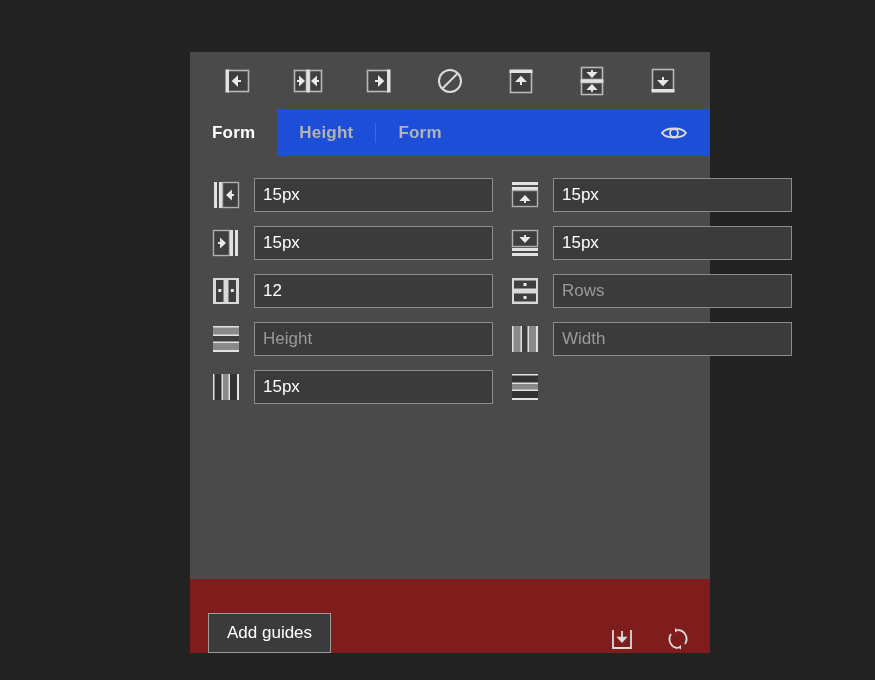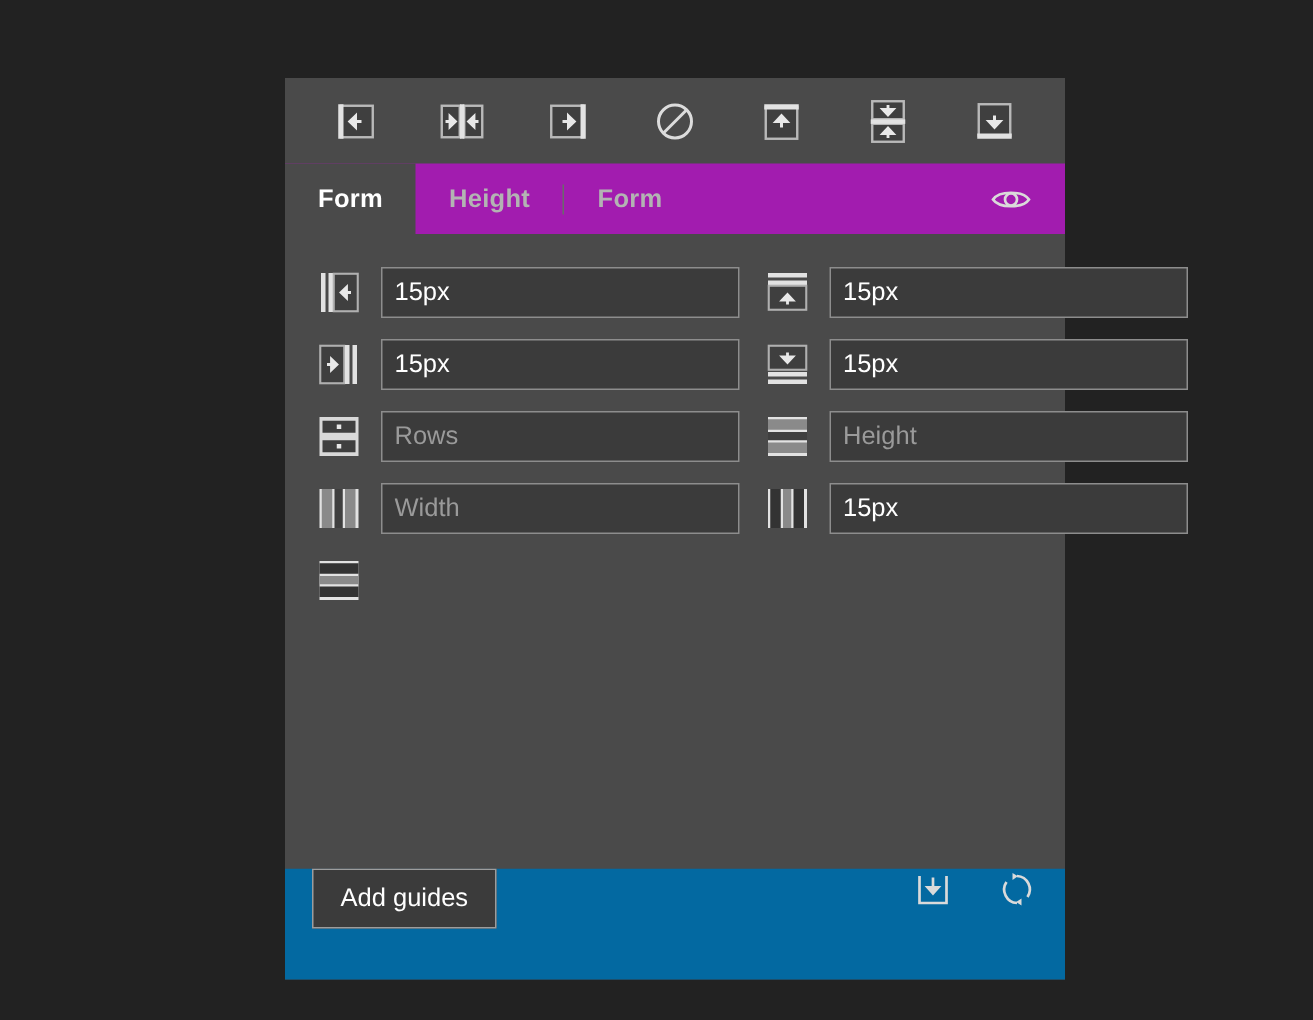--- a/index.html
+++ b/index.html
@@ -23,21 +23,21 @@
     box-sizing:border-box;
   }
   .tool-btn{
     flex:1 1 0;height:40px;
     display:flex;align-items:center;justify-content:center;
     cursor:pointer;
   }
   
   .tabbar{
     height:47px;flex:0 0 47px;
-    background:#a21caf;
+    background:#1d4ed8;
     display:flex;align-items:stretch;
     position:relative;
   }
   .tab{
     display:flex;align-items:center;justify-content:center;
     padding:0 22px;
     font-size:17px;font-weight:bold;
     color:#b3b3b3;
     cursor:pointer;
     letter-spacing:.2px;
@@ -80,22 +80,22 @@
     font-size:17px;
     font-family:"Liberation Sans","DejaVu Sans",sans-serif;
     padding:0 8px;
     outline:none;
     border-radius:0;
   }
   .inp::placeholder{color:#9a9a9a;opacity:1;}
   
   .footer{
     flex:0 0 auto;height:74px;
-    background:#0369a1;
-    display:flex;align-items:flex-start;
+    background:#7f1d1d;
+    display:flex;align-items:flex-end;
     padding:0 18px;box-sizing:border-box;
   }
   .add-btn{
     background:#3b3b3b;
     border:1px solid #9d9d9d;
     color:#ffffff;
     font-size:17px;
     font-family:"Liberation Sans","DejaVu Sans",sans-serif;
     padding:9px 18px;
     cursor:pointer;
@@ -236,20 +236,32 @@
           <svg width="36" height="34" viewBox="0 0 36 34">
             <rect x="5.5" y="4.5" width="25" height="16" fill="#3f3f3f" stroke="#b0b0b0" stroke-width="1.4"></rect>
             <rect x="5" y="22" width="26" height="3" fill="#e2e2e2"></rect>
             <rect x="5" y="27" width="26" height="3" fill="#e2e2e2"></rect>
             <path d="M18 9 V14 M14.6 12 L18 15.6 L21.4 12 Z" stroke="#e8e8e8" stroke-width="1.9" fill="#e8e8e8"></path>
           </svg>
         </span>
         <input class="inp" type="text" value="15px" style="">
       </div>
 
+      <div class="field">
+        <span class="field-icon">
+          <svg width="36" height="34" viewBox="0 0 36 34">
+            <rect x="5" y="4" width="26" height="26" fill="#d9d9d9"></rect>
+            <rect x="8" y="6" width="7.5" height="22" fill="#3f3f3f"></rect>
+            <rect x="20.5" y="6" width="7.5" height="22" fill="#3f3f3f"></rect>
+            <rect x="10.3" y="15" width="3" height="3" fill="#e8e8e8"></rect>
+            <rect x="22.8" y="15" width="3" height="3" fill="#e8e8e8"></rect>
+          </svg>
+        </span>
+        <input class="inp" type="text" value="12" style="">
+      </div>
 
       <div class="field">
         <span class="field-icon">
           <svg width="36" height="34" viewBox="0 0 36 34">
             <rect x="5" y="4" width="26" height="26" fill="#d9d9d9"></rect>
             <rect x="7" y="6.5" width="22" height="8" fill="#3f3f3f"></rect>
             <rect x="7" y="19.5" width="22" height="8" fill="#3f3f3f"></rect>
             <rect x="16.5" y="9" width="3" height="3" fill="#e8e8e8"></rect>
             <rect x="16.5" y="22" width="3" height="3" fill="#e8e8e8"></rect>
           </svg>

